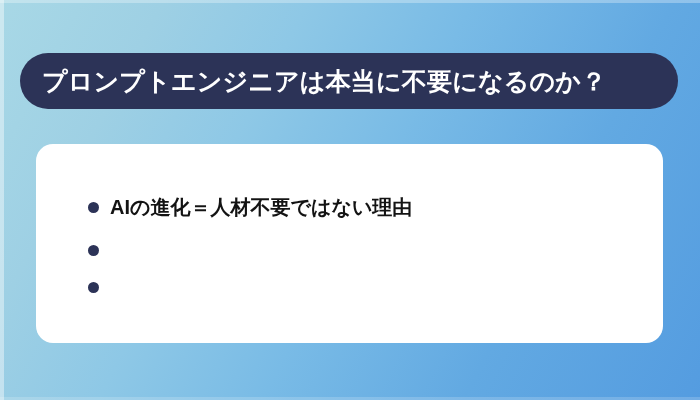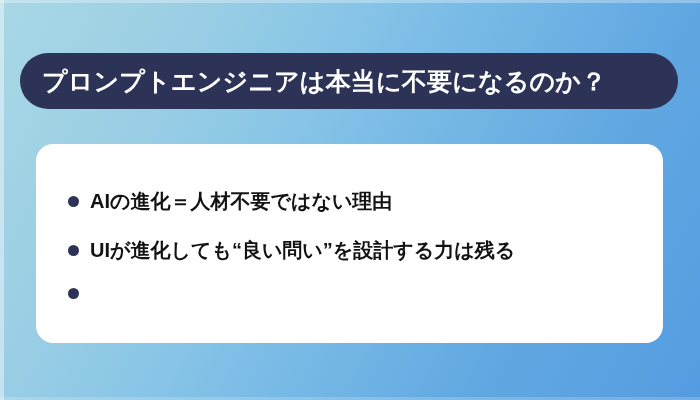--- a/index.html
+++ b/index.html
@@ -74,21 +74,21 @@
   
   .body-card {
     position: absolute;
     left: 36px;
     top: 144px;
     width: 627px;
     height: 199px;
     background: #ffffff;
     border-radius: 17px;
     box-sizing: border-box;
-    padding: 26px 30px 26px 32px;
+    padding: 26px 30px 26px 52px;
     display: flex;
     flex-direction: column;
     justify-content: center;
     gap: 25px;
   }
 
   .bullet-row {
     display: flex;
     align-items: center;
     gap: 11px;
@@ -124,21 +124,20 @@
 
   <div class="body-card">
 
     <div class="bullet-row">
       <span class="bullet-dot"></span>
       <span class="bullet-text">AIの進化＝人材不要ではない理由</span>
     </div>
 
     <div class="bullet-row">
       <span class="bullet-dot"></span>
-      <span class="bullet-text">UIが進化しても“良い問い”を設計する力は残る</span>
     </div>
 
     <div class="bullet-row">
       <span class="bullet-dot"></span>
     </div>
 
   </div>
 
 </div>
 

